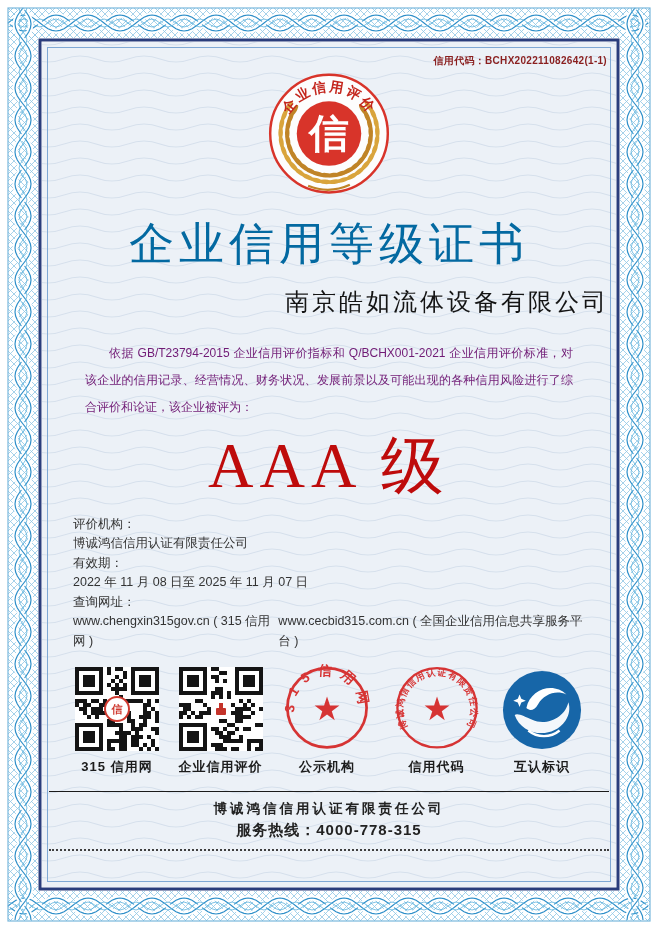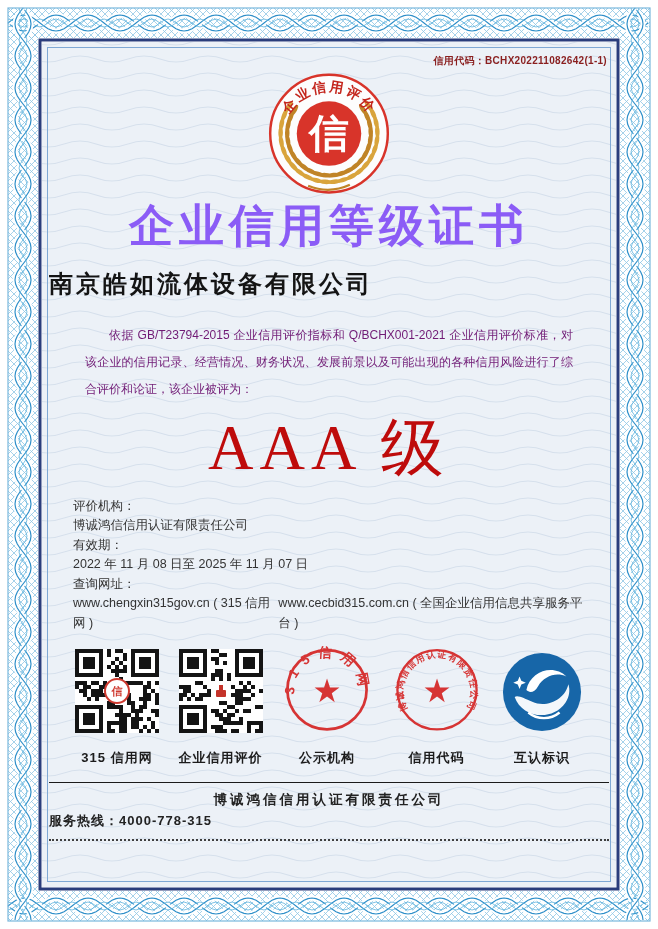--- a/index.html
+++ b/index.html
@@ -4,48 +4,48 @@
 <style>
   html,body{margin:0;padding:0;background:#ffffff;}
   .page{width:658px;height:929px;position:relative;margin:0 auto;background:#fff;
         font-family:"Liberation Sans",sans-serif;overflow:hidden;}
   #deco{position:absolute;left:0;top:0;width:658px;height:929px;}
   .content{position:absolute;left:49px;top:41px;width:560px;height:844px;}
 
   .credit-code{margin-top:13px;text-align:right;font-size:10px;font-weight:bold;
                color:#8a1f1f;padding-right:2px;letter-spacing:.3px;}
   .emblem{display:block;margin:3px auto 0;width:152px;height:129px;}
-  .title{margin:0 0 0;text-align:center;font-size:45px;font-weight:bold;
-         color:#8b5cf6;letter-spacing:5px;line-height:1.15;}
-  .company{margin:16px 0 0;text-align:left;font-size:24px;font-weight:bold;
+  .title{margin:18px 0 0;text-align:center;font-size:45px;font-weight:normal;
+         color:#0369a1;letter-spacing:5px;line-height:1.15;}
+  .company{margin:16px 0 0;text-align:right;font-size:24px;font-weight:normal;
            color:#141414;letter-spacing:3px;}
   .body-par{margin:22px 12px 0;padding:0 24px;font-size:12px;line-height:27px;
             color:#701a75;text-indent:2em;text-align:justify;}
   .rating{margin:12px 0 0;text-align:center;font-family:"Liberation Serif",serif;
           font-size:63px;font-weight:normal;color:#be0b0b;letter-spacing:6px;line-height:1.05;}
   .info{margin:16px 0 0;padding:0 24px;font-size:12.5px;line-height:19.5px;color:#333;}
   .url-row{display:flex;}
 
   .badges{margin:10px 0 0;padding:0 26px;display:flex;justify-content:space-between;align-items:flex-end;}
   .badge{display:flex;flex-direction:column;align-items:center;}
   .qr-wrap{position:relative;width:84px;height:84px;}
   .qr-logo{position:absolute;left:50%;top:50%;transform:translate(-50%,-50%);}
   .qr-logo-circle{width:22px;height:22px;background:#fff;border:2px solid #cf3a30;border-radius:50%;
                   display:flex;align-items:center;justify-content:center;color:#cf3a30;
                   font-size:11px;font-weight:bold;}
   .qr-logo-square{width:20px;height:20px;background:#fff;display:flex;align-items:center;justify-content:center;}
   .stamp{width:10px;height:7px;background:#c4332a;border-radius:1px;position:relative;margin-top:5px;}
   .stamp::before{content:"";position:absolute;top:-5px;left:3px;width:4px;height:5px;background:#c4332a;}
   .seal{width:90px;height:90px;}
   .logo-mark{width:82px;height:82px;}
-  .badge-label{margin-top:16px;font-size:13px;font-weight:bold;color:#1c1c1c;letter-spacing:1px;white-space:nowrap;}
+  .badge-label{margin-top:7px;font-size:13px;font-weight:bold;color:#1c1c1c;letter-spacing:1px;white-space:nowrap;}
 
   .solid-line{margin:15px 0 0;border-top:1.5px solid #1b1b1b;}
   .footer-company{margin-top:8px;text-align:center;font-size:13.5px;font-weight:bold;color:#222;letter-spacing:3px;}
-  .footer-hotline{margin-top:3px;text-align:left;font-size:13px;font-weight:bold;color:#222;letter-spacing:1px;}
+  .footer-hotline{margin-top:3px;text-align:center;font-size:15px;font-weight:bold;color:#222;letter-spacing:1px;}
   .dotted-line{margin:9px 0 0;border-top:2px dotted #3f3f3f;}
 </style>
 </head>
 <body>
 
 <div class="page">
 
   <svg id="deco" aria-hidden="true">
     <defs>
       <pattern id="hatch" width="7" height="7" patternUnits="userSpaceOnUse">

